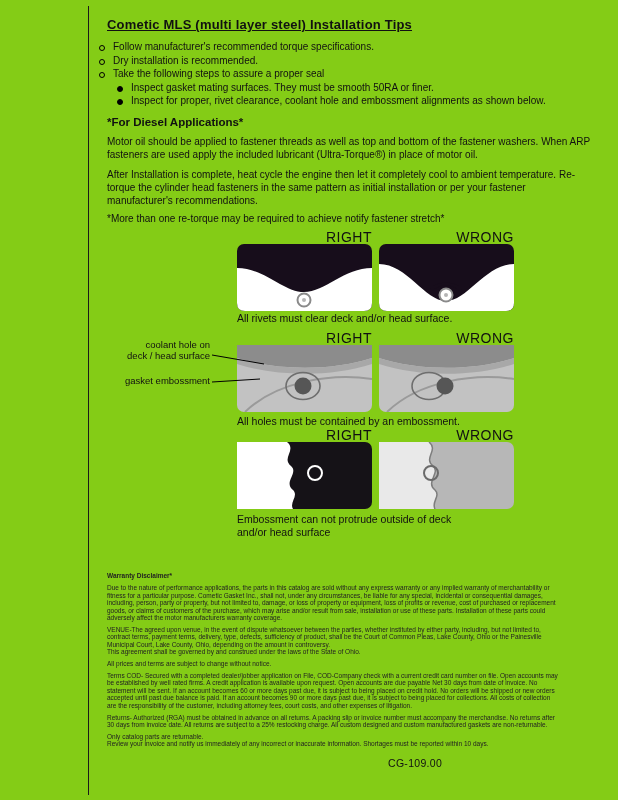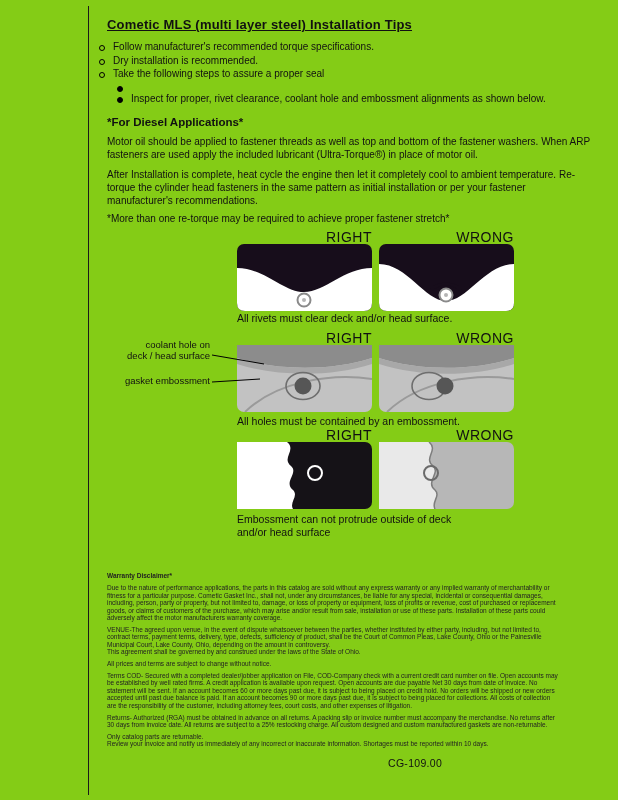--- a/index.html
+++ b/index.html
@@ -62,31 +62,32 @@
     <div class="brow">
       <span class="bmark"></span>
       <span>Dry installation is recommended.</span>
     </div>
     <div class="brow">
       <span class="bmark"></span>
       <span>Take the following steps to assure a proper seal</span>
     </div>
     <div class="brow sub">
       <span class="bmark filled"></span>
+      <span>Inspect gasket mating surfaces.  They must be smooth 50RA or finer.</span>
     </div>
     <div class="brow sub">
       <span class="bmark filled"></span>
       <span>Inspect for proper, rivet clearance, coolant hole and embossment alignments as shown below.</span>
     </div>
   </div>
 
   <div class="abs h2">*For Diesel Applications*</div>
   <div class="abs para p1">Motor oil should be applied to fastener threads as well as top and bottom of the fastener washers. When ARP fasteners are used apply the included lubricant (Ultra-Torque®) in place of motor oil.</div>
   <div class="abs para p2">After Installation is complete, heat cycle the engine then let it completely cool to ambient temperature. Re-torque the cylinder head fasteners in the same pattern as initial installation or per your fastener manufacturer's recommendations.</div>
-  <div class="abs para pnote">*More than one re-torque may be required to achieve proper fastener stretch*</div>
+  <div class="abs para pnote">*More than one re-torque may be required to achieve notify fastener stretch*</div>
 
   <div class="abs fig-label" style="left:237px;top:229px;">RIGHT</div>
   <div class="abs fig-label" style="left:379px;top:229px;">WRONG</div>
 
   <div class="abs fig" style="left:237px;top:244px;">
     <svg viewBox="0 0 135 67">
       <rect x="0" y="0" width="135" height="67" rx="7" fill="#170d1b"></rect>
       <path d="M0,24 C28,24 46,48 67,48 C88,48 107,24 135,24 L135,59 Q135,67 127,67 L8,67 Q0,67 0,59 Z" fill="#ffffff"></path>
       <circle cx="67" cy="56" r="6.5" fill="#ffffff" stroke="#8a8a8a" stroke-width="2"></circle>
       <circle cx="67" cy="56" r="2" fill="#b5b5b5"></circle>

